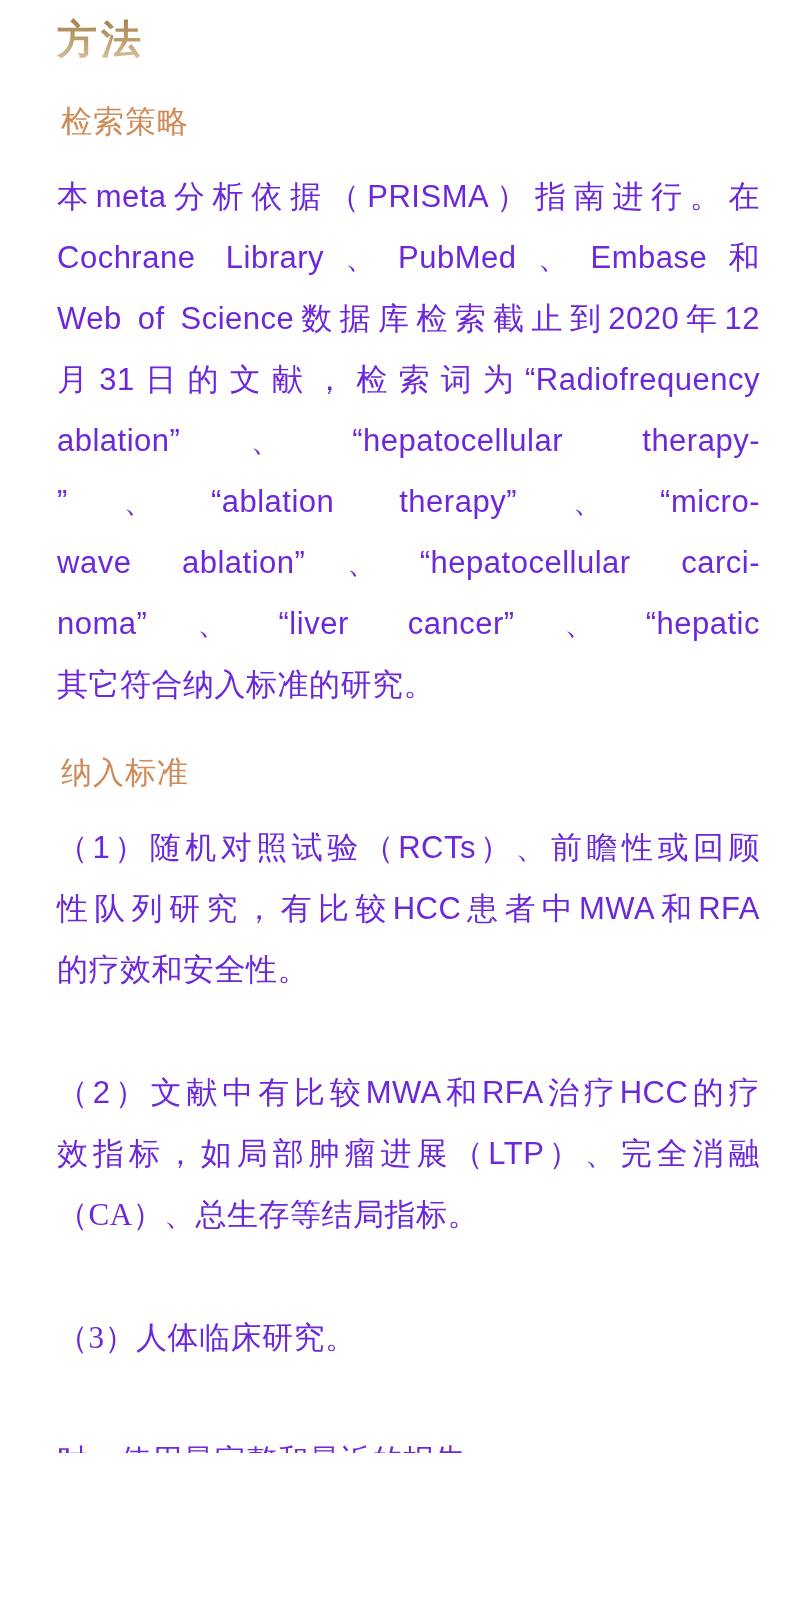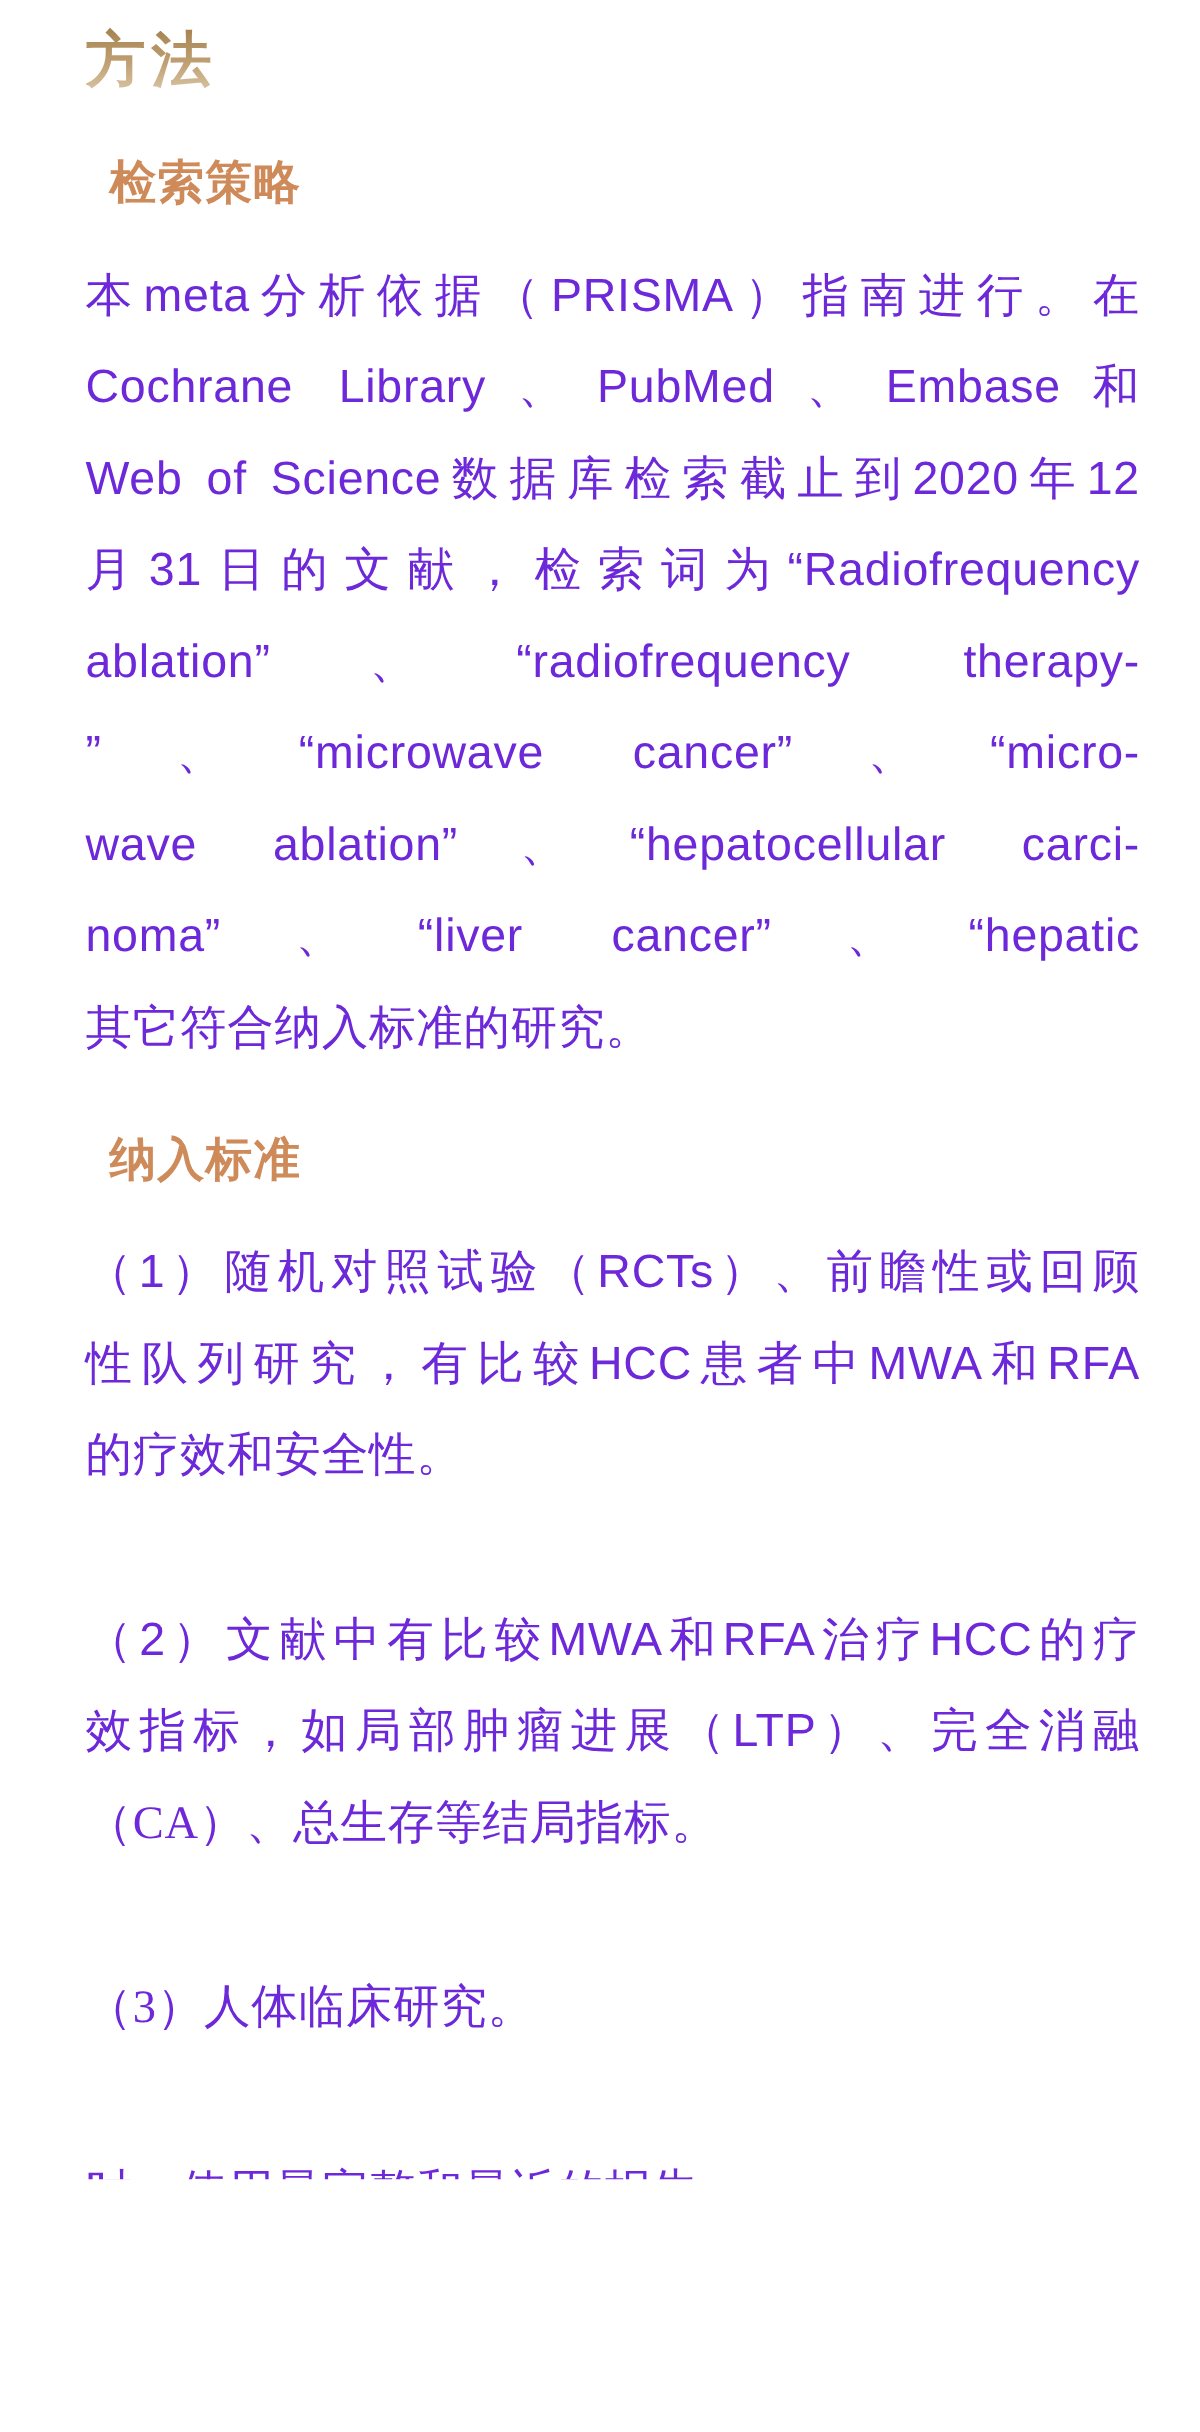--- a/index.html
+++ b/index.html
@@ -30,24 +30,24 @@
   @supports ((-webkit-background-clip: text) or (background-clip: text)) {
     .doc-title {
       background: linear-gradient(180deg, #a5824f 0%, #c0a073 55%, #d9c6a6 100%);
       -webkit-background-clip: text;
       background-clip: text;
       color: transparent;
     }
   }
   
   .section-heading {
-    margin: 16px;
+    margin: 4px;
     font-size: 31px;
     line-height: 40px;
-    font-weight: 700;
+    font-weight: 400;
     letter-spacing: 1px;
     color: #ce8a58;
   }
   .heading-search { margin-top: 40px; }
   .heading-criteria { margin-top: 38px; }
   
   .paragraph { margin-top: 24px; }
   .body-line {
     font-size: 31px;
     line-height: 61px;
@@ -71,22 +71,22 @@
 
   <h1 class="doc-title">方法</h1>
 
   <h2 class="section-heading heading-search">检索策略</h2>
 
   <div class="paragraph">
     <div class="body-line">本meta分析依据（PRISMA）指南进行。在</div>
     <div class="body-line">Cochrane Library、PubMed、Embase和</div>
     <div class="body-line">Web of Science数据库检索截止到2020年12</div>
     <div class="body-line">月31日的文献，检索词为“Radiofrequency</div>
-    <div class="body-line">ablation”、“radiofrequency therapy-</div>
-    <div class="body-line">”、“microwave cancer”、“micro-</div>
+    <div class="body-line">ablation”、“hepatocellular therapy-</div>
+    <div class="body-line">”、“ablation therapy”、“micro-</div>
     <div class="body-line">wave ablation”、“hepatocellular carci-</div>
     <div class="body-line">noma”、“liver cancer”、“hepatic</div>
     <div class="body-line line-last">其它符合纳入标准的研究。</div>
   </div>
 
   <h2 class="section-heading heading-criteria">纳入标准</h2>
 
   <div class="paragraph item item-first">
     <div class="body-line">（1）随机对照试验（RCTs）、前瞻性或回顾</div>
     <div class="body-line">性队列研究，有比较HCC患者中MWA和RFA</div>

